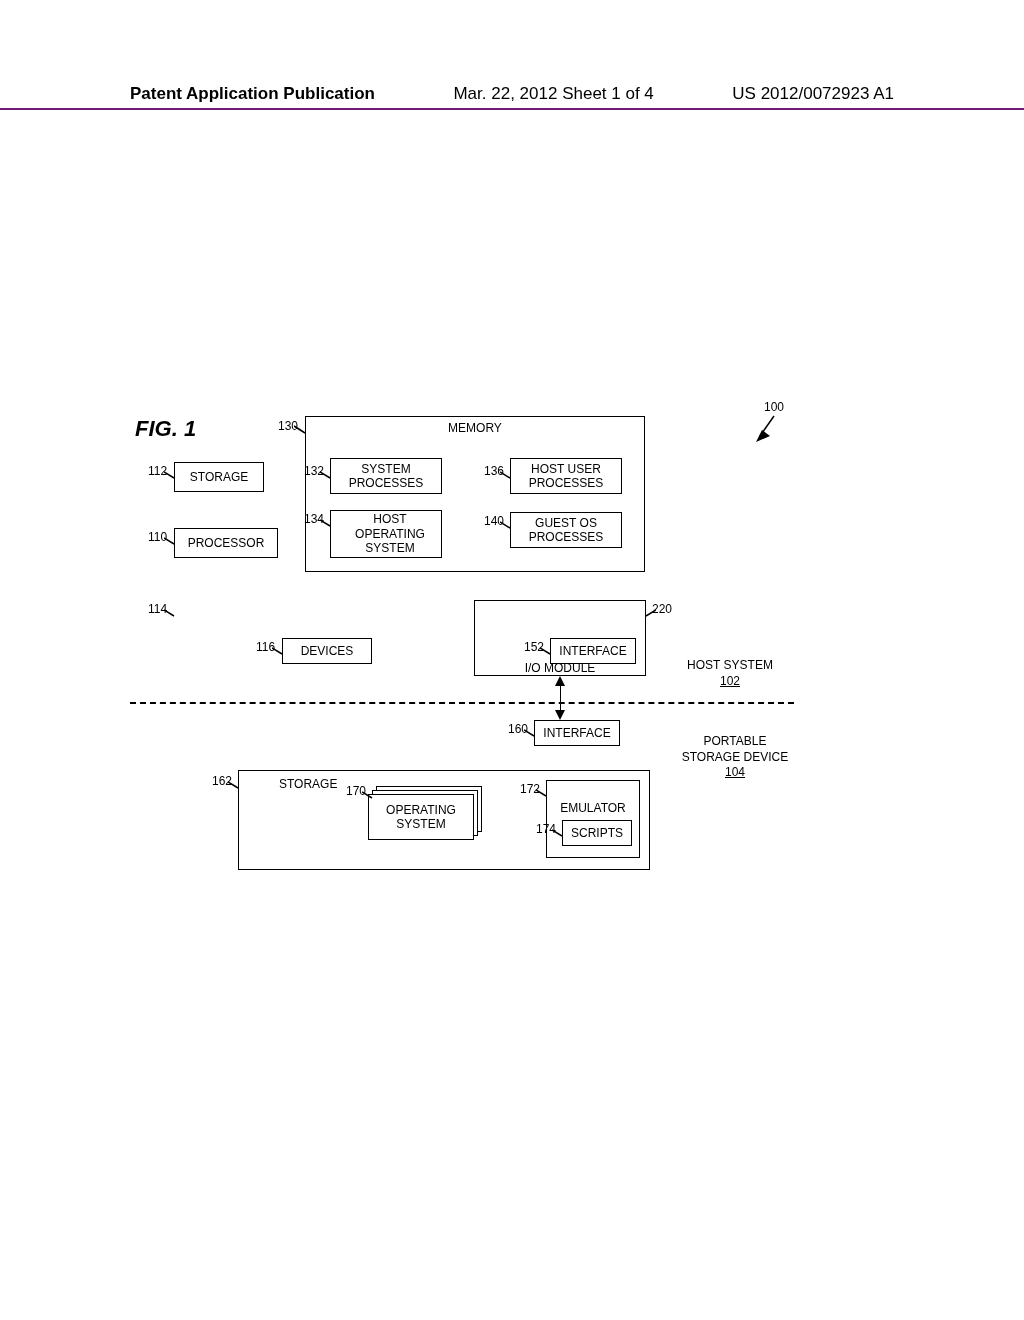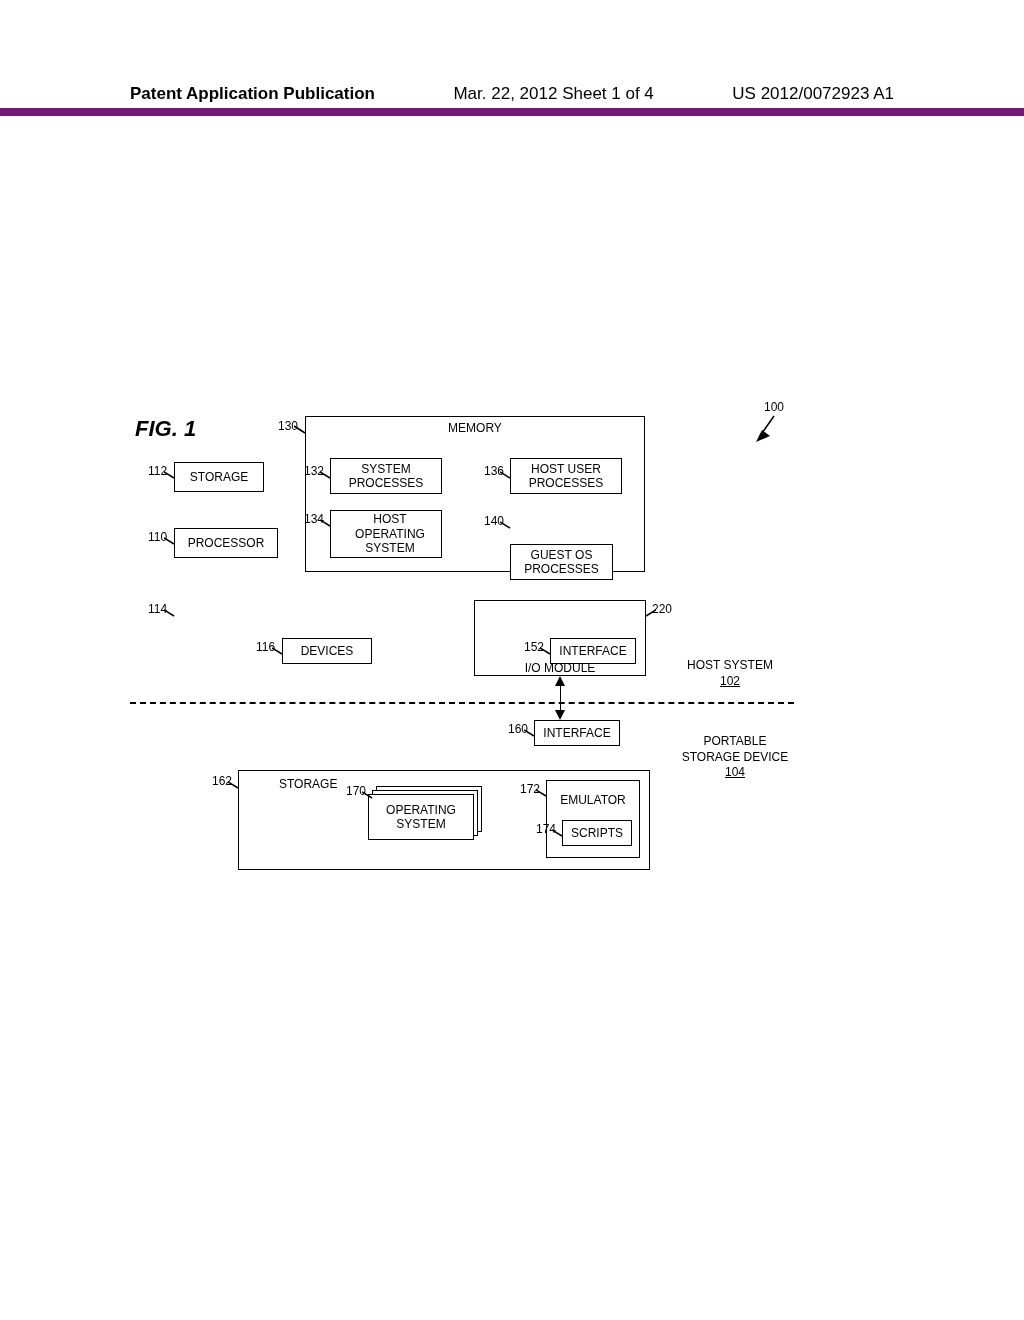--- a/index.html
+++ b/index.html
@@ -8,21 +8,21 @@
     background: #fff;
     width: 1024px;
     height: 1320px;
     position: relative;
   }
   .header {
     position: absolute;
     top: 84px;
     left: 0;
     width: 100%;
-    border-bottom: 8px solid #701a75;
+    border-bottom: 2px solid #701a75;
     padding-bottom: 4px;
   }
   .header-row {
     display: flex;
     justify-content: space-between;
     padding: 0 130px 0 130px;
     font-size: 17px;
   }
   .header-row .left { font-weight: bold; }
   .header-row .center { }
@@ -143,21 +143,21 @@
 
   <div class="box" style="top:42px; left:380px; width:112px; height:36px;">
     <span style="white-space:pre-line;">HOST USER
 PROCESSES</span>
   </div>
   <div class="reflabel" style="top:48px; left:354px;">136</div>
   <svg style="position:absolute; top:52px; left:370px; width:14px; height:14px;">
       <line x1="0" y1="4" x2="10" y2="10" stroke="#000" stroke-width="1.5"></line>
     </svg>
 
-  <div class="box" style="top:96px; left:380px; width:103px; height:36px;margin-top:32px;">
+  <div class="box" style="top:96px; left:380px; width:112px; height:36px;">
     <span style="white-space:pre-line;">GUEST OS
 PROCESSES</span>
   </div>
   <div class="reflabel" style="top:98px; left:354px;">140</div>
   <svg style="position:absolute; top:102px; left:370px; width:14px; height:14px;">
       <line x1="0" y1="4" x2="10" y2="10" stroke="#000" stroke-width="1.5"></line>
     </svg>
 
   <div class="box" style="top:46px; left:44px; width:90px; height:30px;">
     <span>STORAGE</span>
@@ -241,21 +241,21 @@
   <div class="stack-back" style="top:374px; left:242px; width:106px; height:46px;"></div>
   <div class="box" style="top:378px; left:238px; width:106px; height:46px;">
     <span style="white-space:pre-line;">OPERATING
 SYSTEM</span>
   </div>
   <div class="reflabel" style="top:368px; left:216px;">170</div>
   <svg style="position:absolute; top:372px; left:232px; width:14px; height:14px;">
       <line x1="0" y1="4" x2="10" y2="10" stroke="#000" stroke-width="1.5"></line>
     </svg>
 
-  <div class="box" style="top:364px; left:416px; width:94px; height:78px; align-items:flex-start; padding-top:12px;">
+  <div class="box" style="top:364px; left:416px; width:94px; height:78px; align-items:flex-start; padding-top:20px;">
     <span>EMULATOR</span>
   </div>
   <div class="reflabel" style="top:366px; left:390px;">172</div>
   <svg style="position:absolute; top:370px; left:406px; width:14px; height:14px;">
       <line x1="0" y1="4" x2="10" y2="10" stroke="#000" stroke-width="1.5"></line>
     </svg>
 
   <div class="box" style="top:404px; left:432px; width:70px; height:26px;">
     <span>SCRIPTS</span>
   </div>

